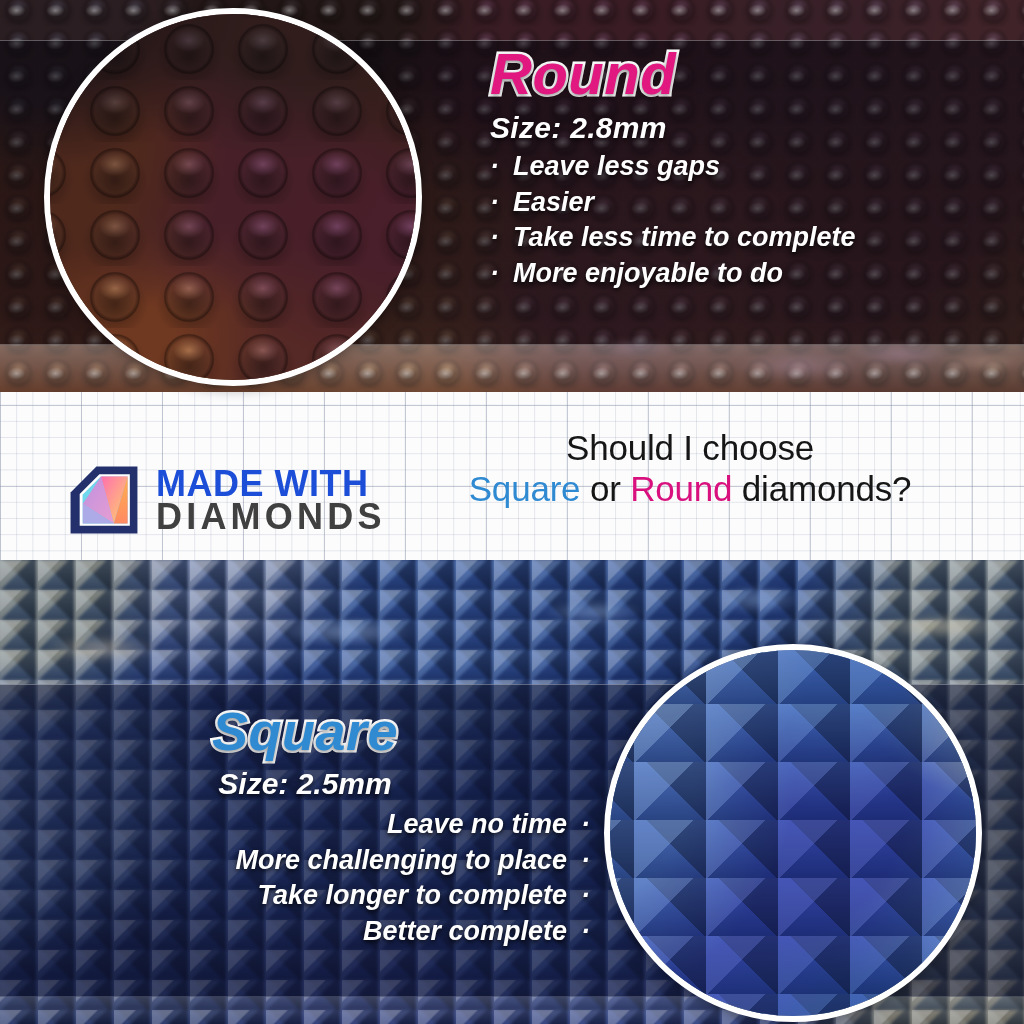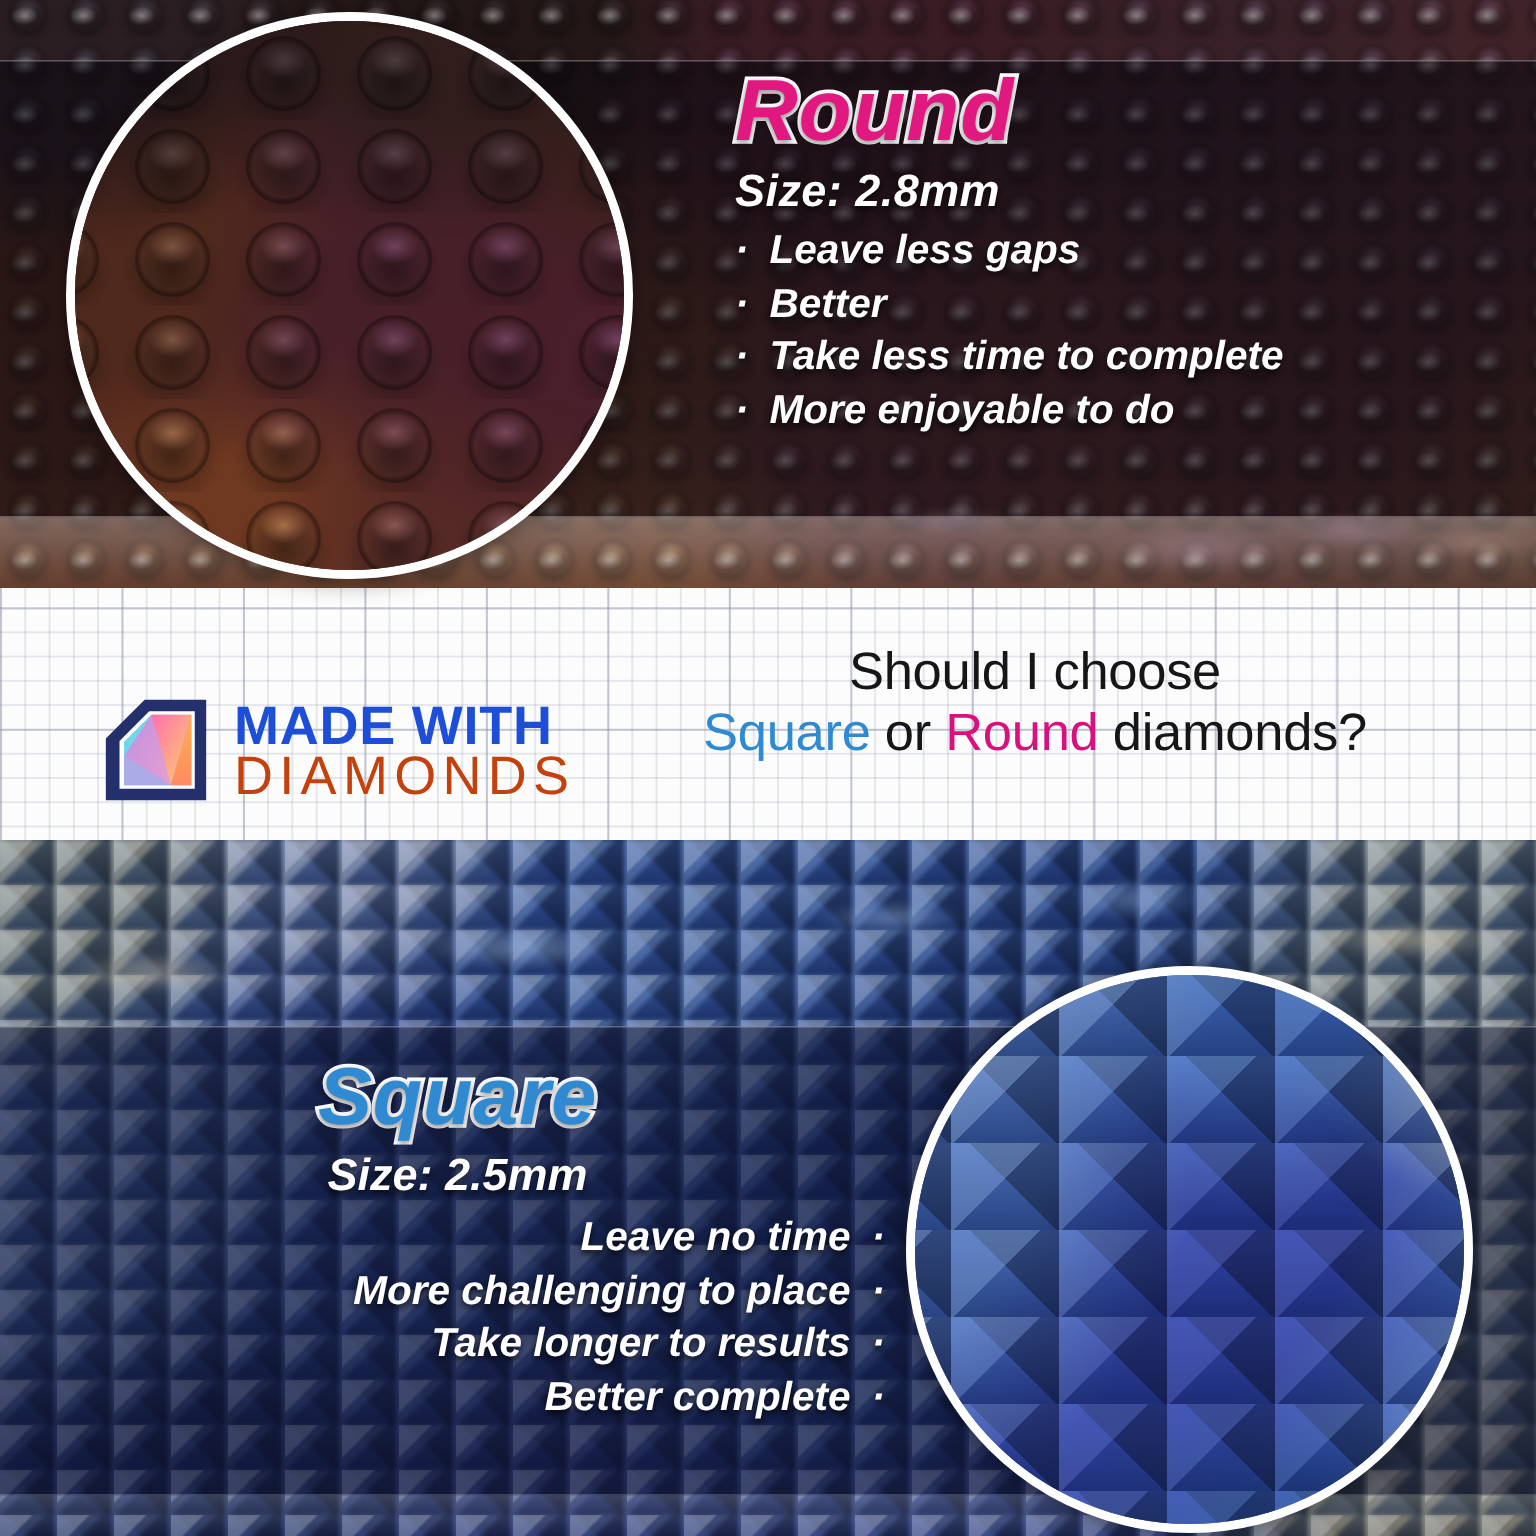--- a/index.html
+++ b/index.html
@@ -262,21 +262,21 @@
   .q-rd{color:#d9117e;}
 
   
   .logo{position:absolute;left:66px;top:462px;display:flex;align-items:center;gap:14px;}
   .logo-mark{width:76px;height:76px;flex:0 0 auto;}
   .logo-words{display:flex;flex-direction:column;line-height:.92;}
   .logo-l1{
     font-size:36px;font-weight:bold;color:#1d4ed8;letter-spacing:.5px;
   }
   .logo-l2{
-    font-size:36px;font-weight:normal;color:#c2410c;letter-spacing:4.2px;
+    font-size:36px;font-weight:bold;color:#404040;letter-spacing:4.2px;
   }
 </style>
 </head>
 <body>
 
 <div class="stage">
 
   <div class="graph"></div>
 
   <div class="panel-top">
@@ -294,21 +294,21 @@
     <div class="zoomtex round-zoom">
       <div class="round-zoom-col"></div>
     </div>
   </div>
 
   <div class="txt-block-round">
     <div class="title-round">Round</div>
     <div class="size-round">Size:  2.8mm</div>
     <ul class="blist left">
       <li>Leave less gaps</li>
-      <li>Better</li>
+      <li>Easier</li>
       <li>Take less time to complete</li>
       <li>More enjoyable to do</li>
     </ul>
   </div>
 
   <div class="center-band">
     <div class="question">
       <div class="q-line1">Should I choose</div>
       <div class="q-line2"><span class="q-sq">Square</span><span> or </span><span class="q-rd">Round</span><span> diamonds?</span></div>
     </div>
@@ -365,18 +365,18 @@
       <div class="square-zoom-col"></div>
     </div>
   </div>
 
   <div class="txt-block-square">
     <div class="title-square">Square</div>
     <div class="size-square">Size:  2.5mm</div>
     <ul class="blist right">
       <li>Leave no time</li>
       <li>More challenging to place</li>
-      <li>Take longer to results</li>
+      <li>Take longer to complete</li>
       <li>Better complete</li>
     </ul>
   </div>
 
 </div>
 
 </body></html>

